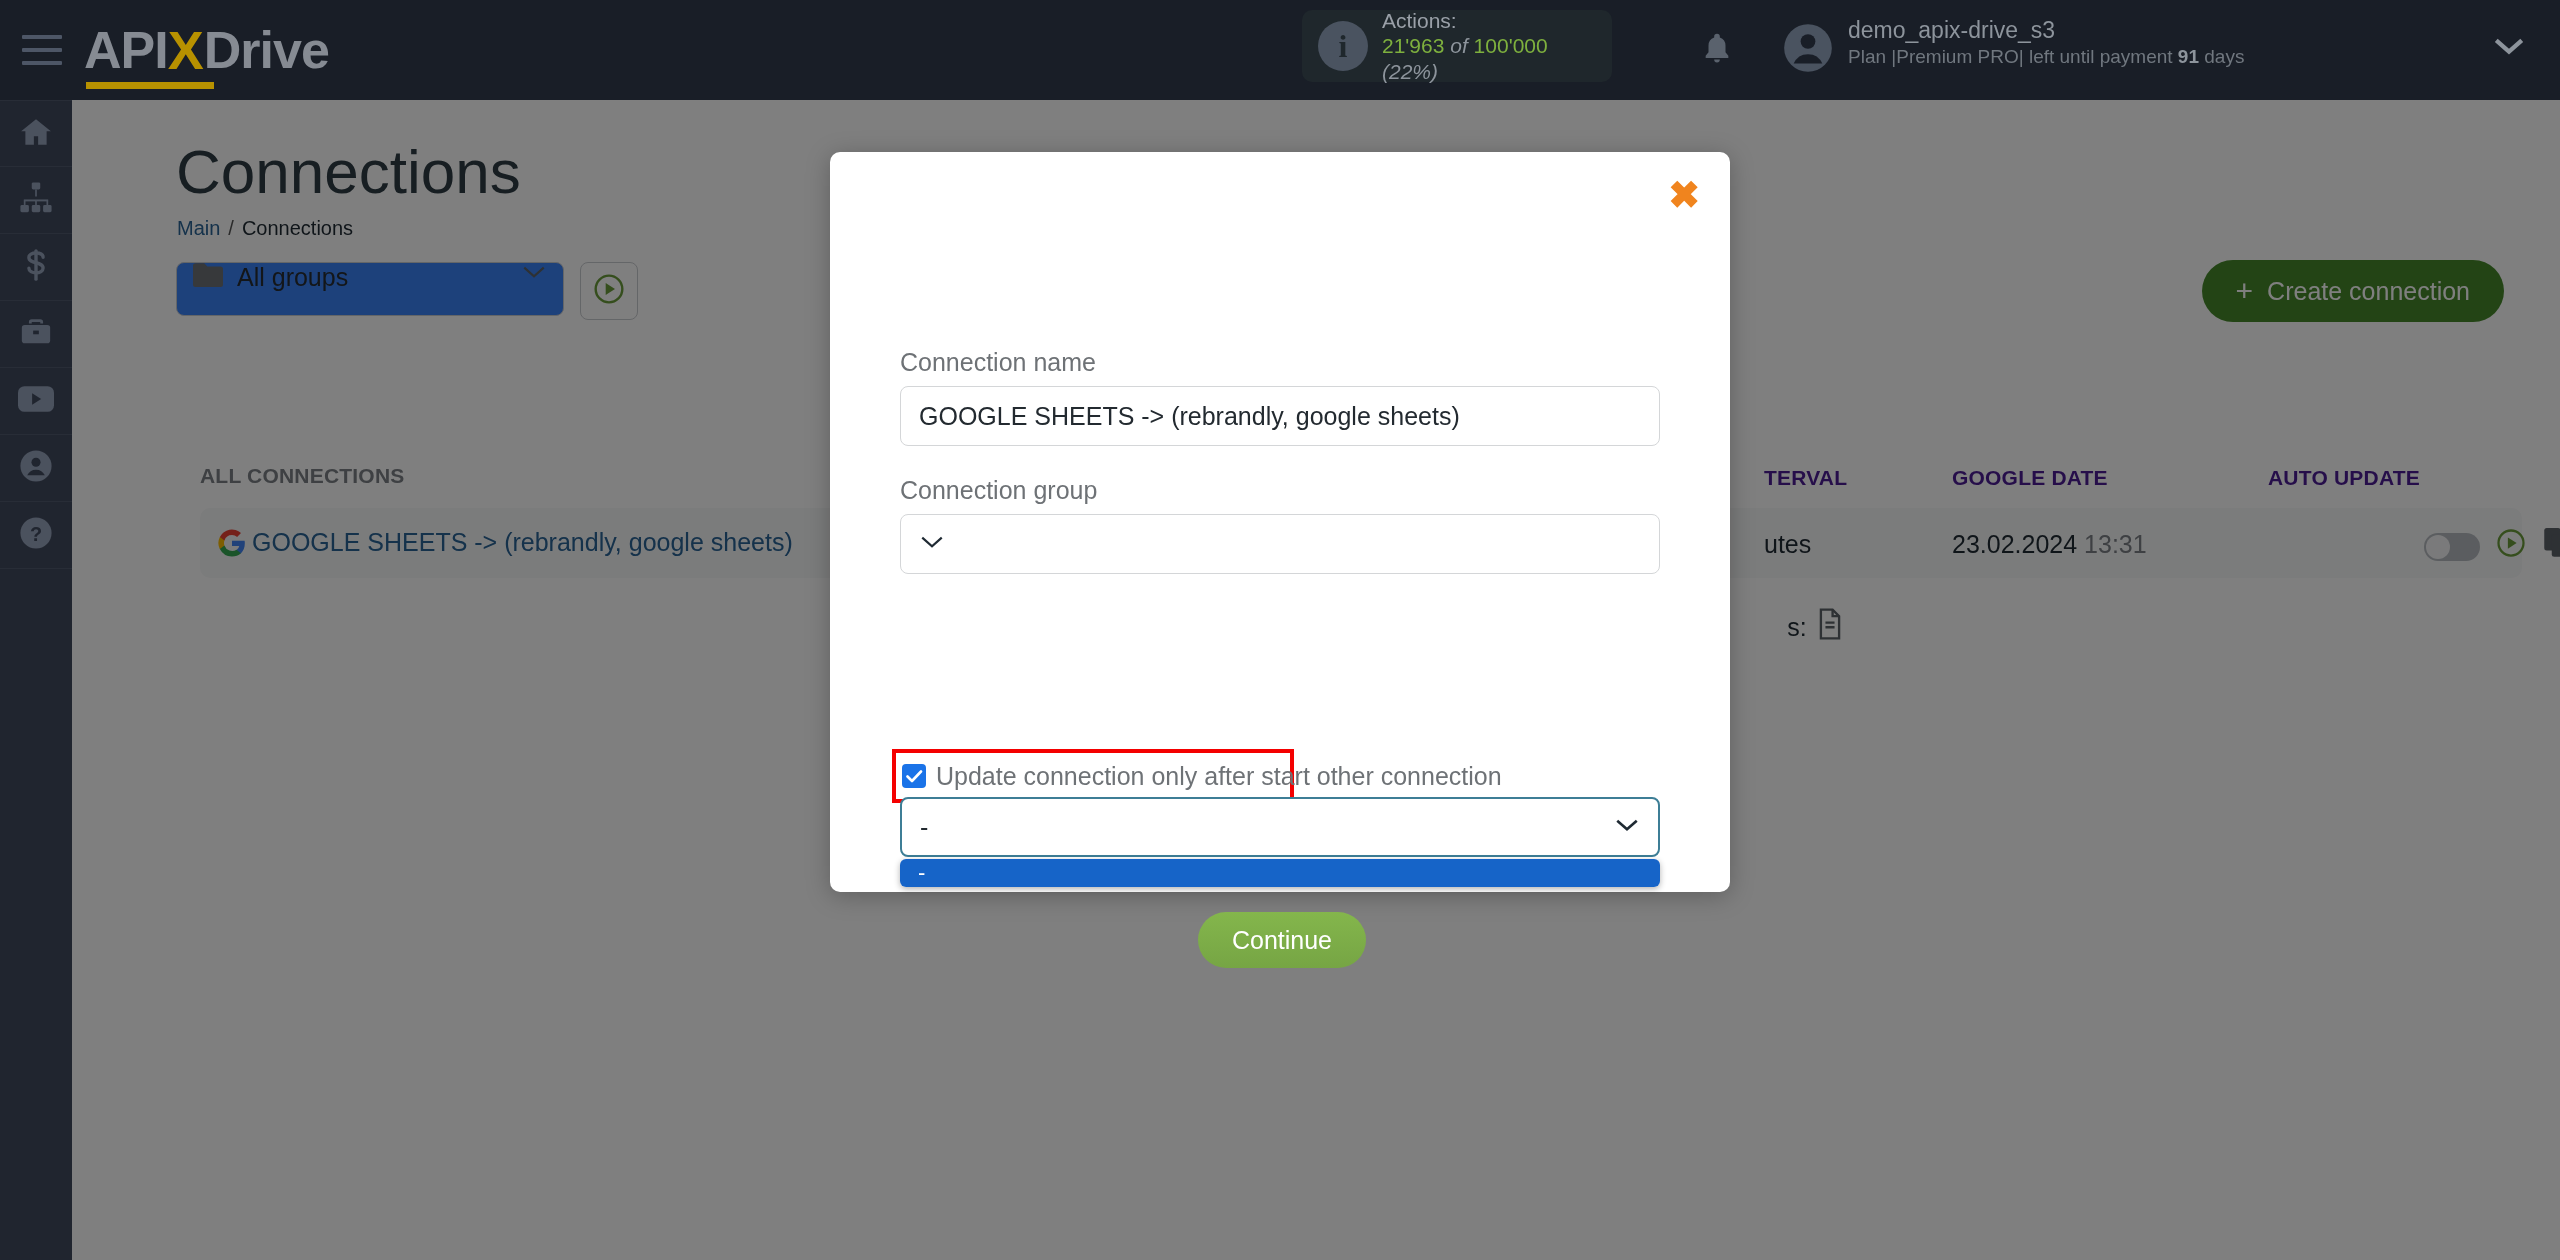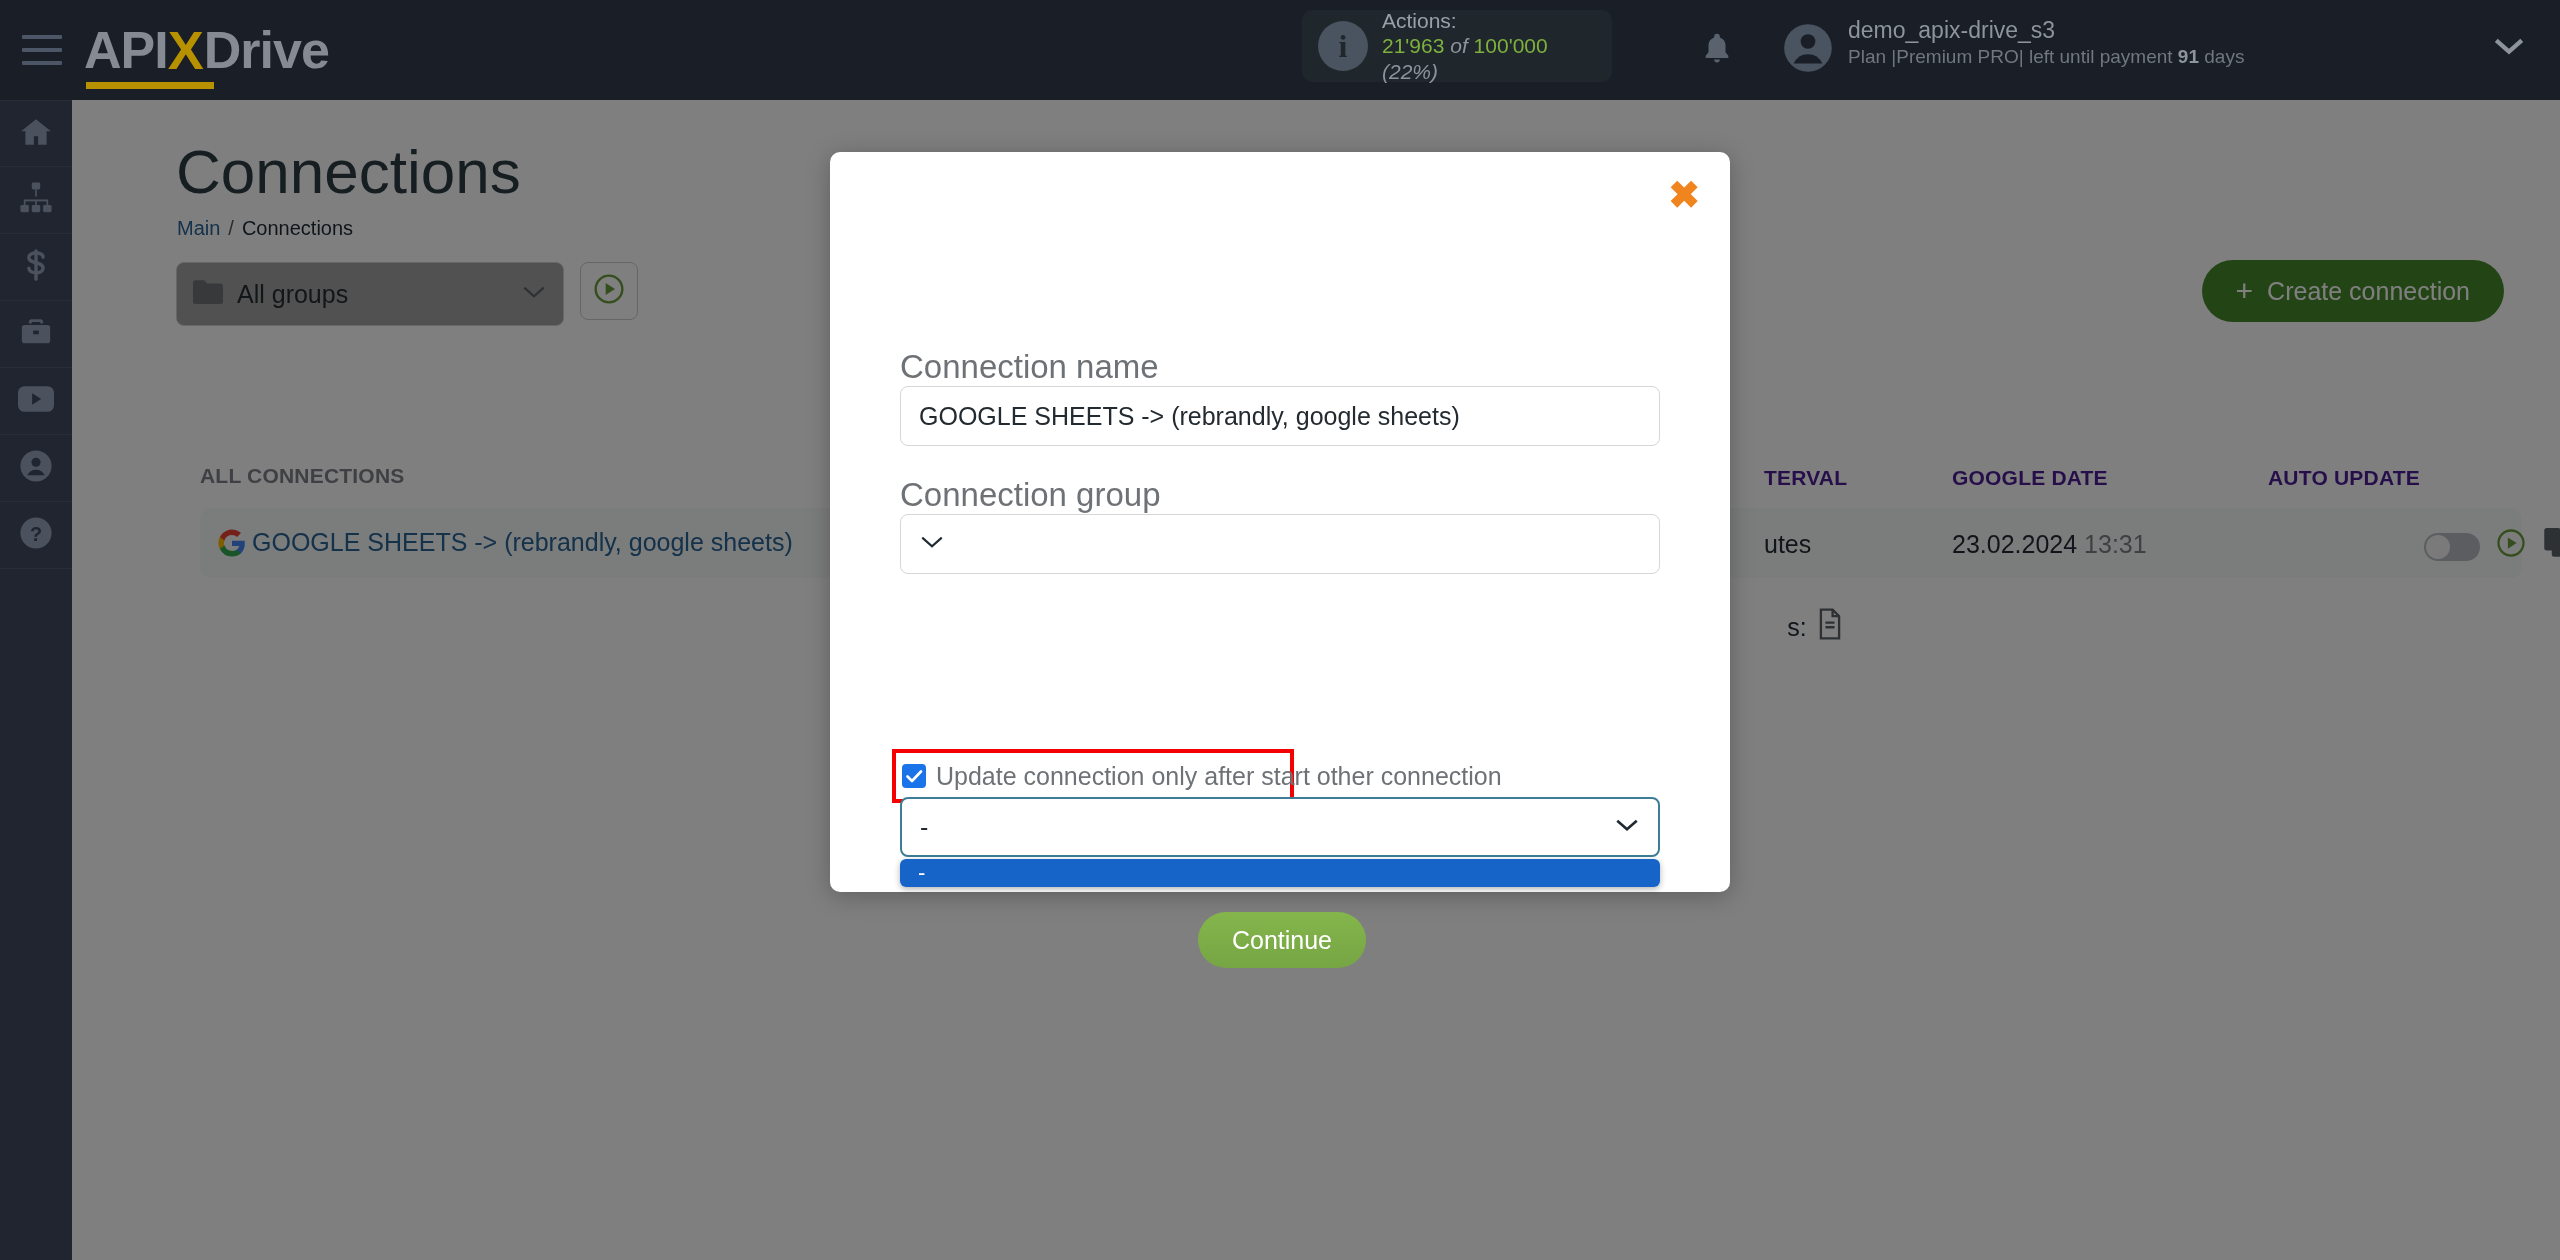--- a/index.html
+++ b/index.html
@@ -75,23 +75,23 @@
     position: absolute; left: 72px; top: 100px; width: 2488px; height: 1160px;
     background: rgba(0,0,0,0.5); z-index: 3; pointer-events: none;
   }
 
   .page-title { position: absolute; left: 104px; top: 36px; font-size: 62px; color: #2f3d45; font-weight: 400; }
   .breadcrumb { position: absolute; left: 105px; top: 117px; font-size: 20px; color: #1f2a33; }
   .breadcrumb a { color: #2a6496; text-decoration: none; }
   .breadcrumb .sep { color: #555; margin: 0 8px; }
 
   .groups-select {
-    position: absolute; left: 104px; top: 162px; width: 388px; height: 64px;
-    border: 1px solid #c9ccd0; border-radius: 8px; background: #a3a3a3;
-    display: flex; align-items: center; padding: 0 16px; cursor: pointer;
+    position: absolute; left: 104px; top: 162px; width: 388px; height: 54px;
+    border: 1px solid #c9ccd0; border-radius: 8px; background: #3b82f6;
+    display: flex; align-items: flex-start; padding: 0 16px; cursor: pointer;
   }
   .folder-icon { margin-right: 14px; }
   .groups-label { font-size: 25px; color: #272d33; flex: 1; }
 
   .run-btn {
     position: absolute; left: 508px; top: 162px; width: 58px; height: 58px;
     border: 1px solid #c9ccd0; border-radius: 8px; background: #fff;
     display: flex; align-items: center; justify-content: center; cursor: pointer;
   }
 
@@ -141,21 +141,21 @@
     box-shadow: 0 4px 24px rgba(0,0,0,0.25);
   }
   .modal-close {
     position: absolute; right: 30px; top: 24px; font-size: 38px; color: #f0841e;
     font-weight: 700; cursor: pointer; line-height: 1;
   }
   .modal-title {
     position: absolute; top: 72px; left: 0; width: 100%; text-align: center;
     font-size: 44px; font-weight: 700; color: #7eb03e;
   }
-  .field-label { position: absolute; left: 70px; font-size: 33px; color: #6e7276; }
+  .field-label { position: absolute; left: 70px; font-size: 25px; color: #6e7276; }
   .fl-name { top: 196px; }
   .fl-group { top: 324px; }
 
   .text-input {
     position: absolute; left: 70px; width: 760px; height: 60px;
     border: 1px solid #d4d6d8; border-radius: 8px; background: #fff;
     font-size: 25px; color: #232a30; padding: 0 18px;
     font-family: "Liberation Sans", sans-serif;
   }
   .ti-name { top: 234px; }

